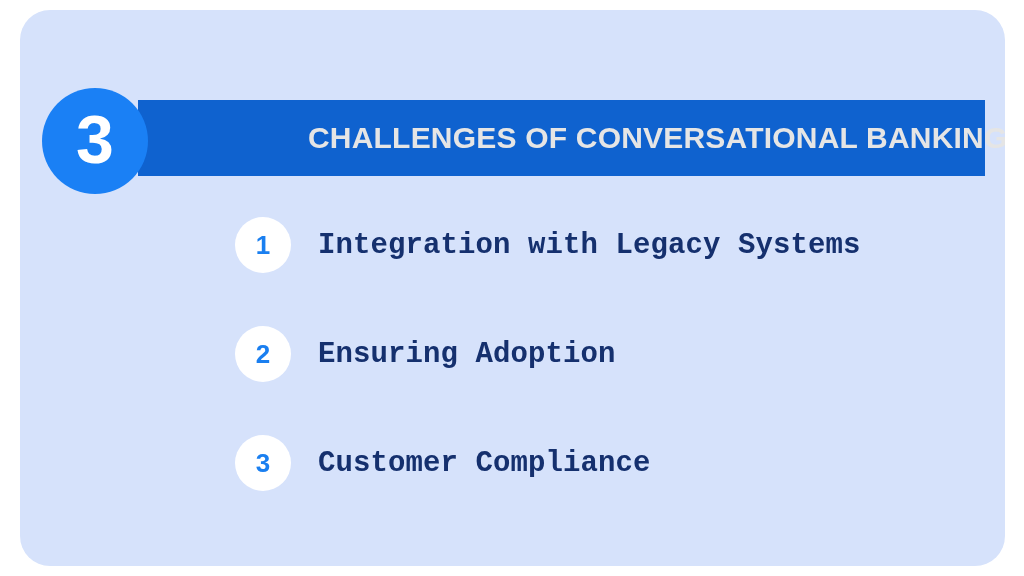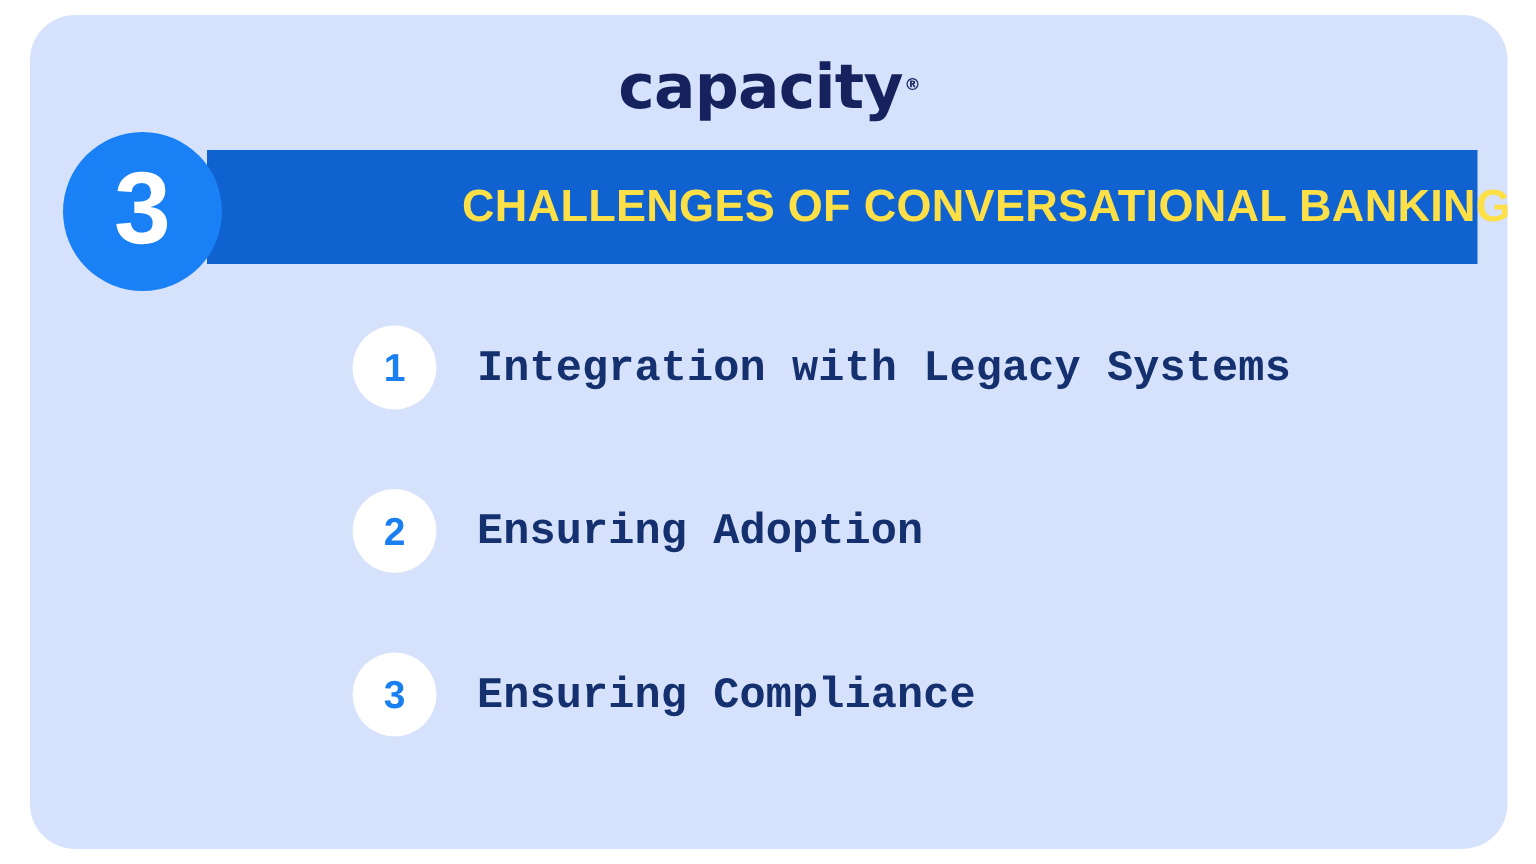--- a/index.html
+++ b/index.html
@@ -66,21 +66,21 @@
     background: #0f62cf;
   }
   .header-title {
     position: absolute;
     left: 170px;
     top: 0;
     right: 20px;
     height: 76px;
     display: flex;
     align-items: center;
-    color: #fde047;
+    color: #e5e5e5;
     font-size: 30px;
     font-weight: 700;
     letter-spacing: 0.2px;
     white-space: nowrap;
     font-family: "Liberation Sans", sans-serif;
   }
 
   
   .count-badge {
     position: absolute;
@@ -145,23 +145,20 @@
     letter-spacing: 0.1px;
     white-space: nowrap;
     font-family: Liberation Mono, monospace;
   }
 </style>
 </head>
 <body>
 
 <div class="infographic-card">
 
-  <div class="brand-logo">
-    <span class="brand-logo-text">capacity</span><span class="brand-logo-tm">®</span>
-  </div>
 
   <div class="header-band">
     <div class="header-title">CHALLENGES OF CONVERSATIONAL BANKING</div>
   </div>
 
   <div class="count-badge">
     <span class="count-badge-number">3</span>
   </div>
 
   <div class="challenge-list">
@@ -177,17 +174,17 @@
       <span class="challenge-marker">
         <span class="challenge-marker-number">2</span>
       </span>
       <span class="challenge-label">Ensuring Adoption</span>
     </div>
 
     <div class="challenge-item">
       <span class="challenge-marker">
         <span class="challenge-marker-number">3</span>
       </span>
-      <span class="challenge-label">Ensuring Compliance</span>
+      <span class="challenge-label">Customer Compliance</span>
     </div>
 
   </div>
 </div>
 
 </body></html>

